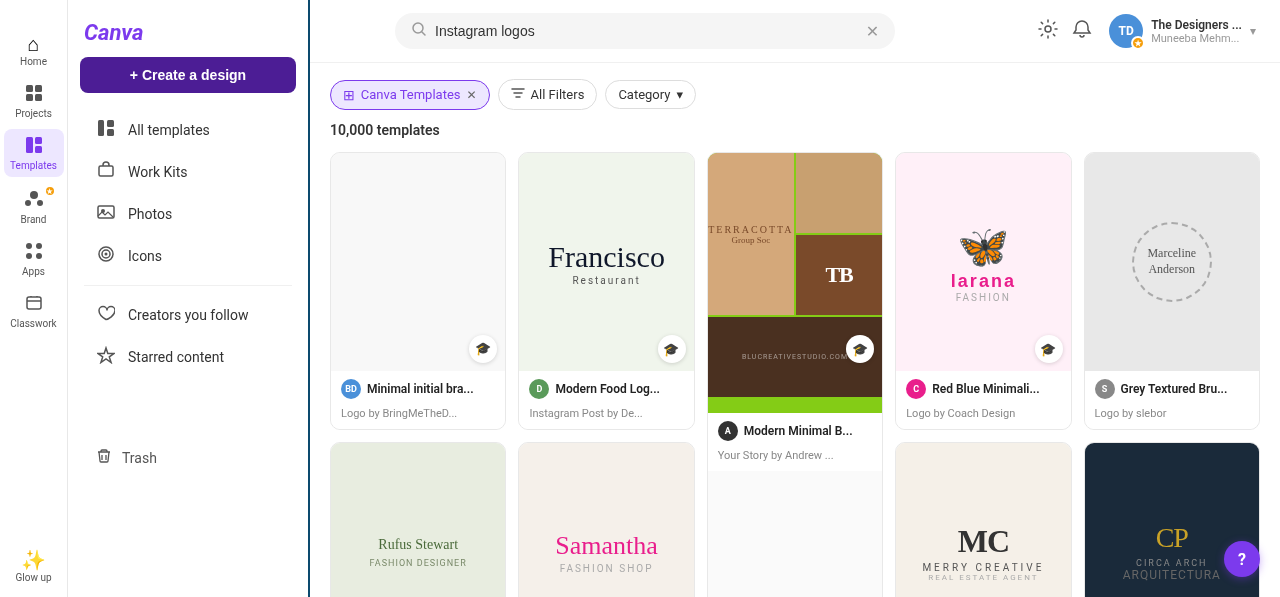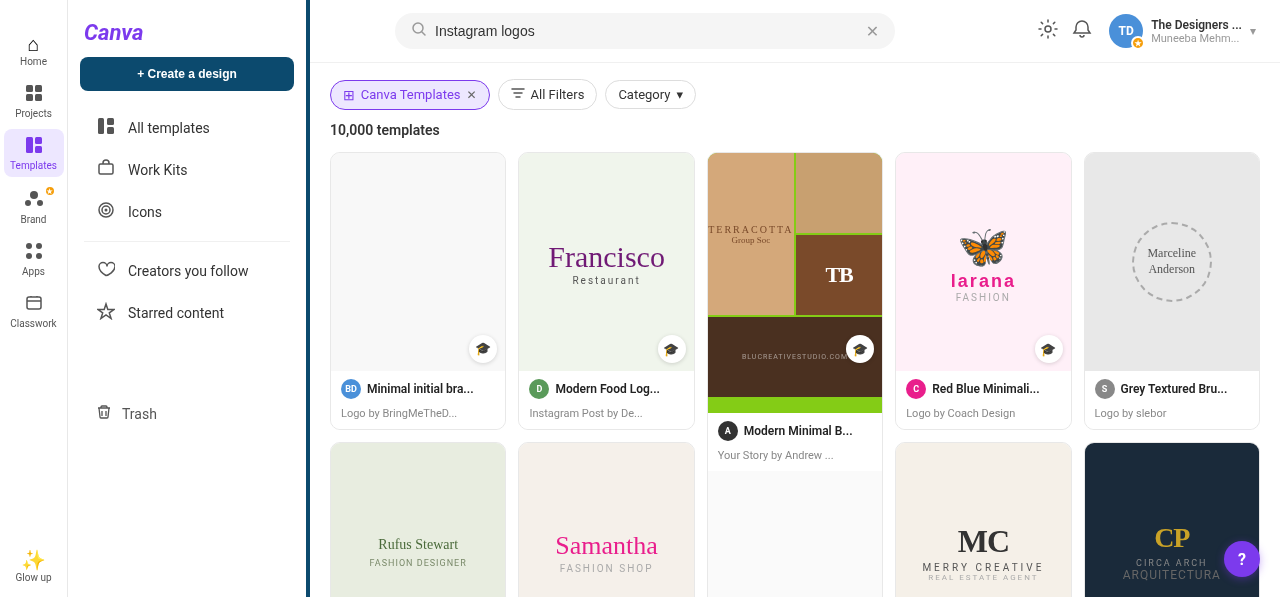--- a/index.html
+++ b/index.html
@@ -31,39 +31,39 @@
     .sidebar-item.active { background: #ede7ff; }
     .sidebar-item .icon { font-size: 20px; line-height: 1; }
     .sidebar-item .label { font-size: 10px; color: #555; }
     .sidebar-item.active .label { color: #7c3aed; }
 
     
     .nav-sidebar {
       width: 242px;
       background: #ffffff;
       padding: 12px 0;
-      border-right: 4px solid #0c4a6e;
+      border-right: 2px solid #0c4a6e;
       flex-shrink: 0;
       overflow-y: auto;
     }
     .canva-logo {
       padding: 8px 16px 12px;
       color: #7c3aed;
       font-size: 22px;
       font-weight: 700;
       font-style: italic;
     }
     .create-btn {
       margin: 0 12px 16px;
-      background: #0c4a6e;
+      background: #4c1d95;
       color: white;
       border: none;
       border-radius: 8px;
       padding: 10px 16px;
-      font-size: 12px;
+      font-size: 14px;
       font-weight: 600;
       cursor: pointer;
       width: calc(100% - 24px);
       display: flex;
       align-items: center;
       justify-content: center;
       gap: 6px;
     }
     .nav-item {
       display: flex;
@@ -389,20 +389,30 @@
     <span>All templates</span>
   </div>
   <div class="nav-item">
     <span class="nav-icon">
       <svg width="18" height="18" viewBox="0 0 18 18" fill="none">
           <rect x="2" y="5" width="14" height="10" rx="1.5" stroke="#555" stroke-width="1.5" fill="none"></rect>
           <path d="M6 5V4a3 3 0 016 0v1" stroke="#555" stroke-width="1.5"></path>
         </svg>
     </span>
     <span>Work Kits</span>
+  </div>
+  <div class="nav-item">
+    <span class="nav-icon">
+      <svg width="18" height="18" viewBox="0 0 18 18" fill="none">
+          <rect x="1" y="3" width="16" height="12" rx="1.5" stroke="#555" stroke-width="1.5" fill="none"></rect>
+          <circle cx="6" cy="8" r="2" fill="#555"></circle>
+          <path d="M1 13l4-4 3 3 3-3 5 5" stroke="#555" stroke-width="1.2"></path>
+        </svg>
+    </span>
+    <span>Photos</span>
   </div>
   <div class="nav-item">
     <span class="nav-icon">
       <svg width="18" height="18" viewBox="0 0 18 18" fill="none">
           <circle cx="9" cy="9" r="7" stroke="#555" stroke-width="1.5"></circle>
           <circle cx="9" cy="9" r="4" stroke="#555" stroke-width="1.5"></circle>
           <circle cx="9" cy="9" r="1.5" fill="#555"></circle>
         </svg>
     </span>
     <span>Icons</span>
@@ -516,21 +526,21 @@
             <div class="author-avatar" style="background:#4a90d9;">BD</div>
             <span class="card-title">Minimal initial bra...</span>
           </div>
           <span class="card-sub">Logo by BringMeTheD...</span>
         </div>
       </div>
 
       <div class="template-card">
         <div class="card-image bg-green-food">
           <div style="text-align:center; padding:10px;">
-            <div style="font-family: cursive; font-size: 30px; color: #701a75; line-height:1.2;">Francisco</div>
+            <div style="font-family: cursive; font-size: 30px; color: #0f172a; line-height:1.2;">Francisco</div>
             <div style="font-size: 10px; color: #555; letter-spacing:2px;">Restaurant</div>
           </div>
           <div class="card-badge">🎓</div>
         </div>
         <div class="card-info">
           <div class="card-author-row">
             <div class="author-avatar" style="background:#5a9a5a;">D</div>
             <span class="card-title">Modern Food Log...</span>
           </div>
           <span class="card-sub">Instagram Post by De...</span>
@@ -624,21 +634,21 @@
             <div style="font-size:10px; color:#555; letter-spacing:3px; margin-top:2px;">MERRY CREATIVE</div>
             <div style="font-size:8px; color:#aaa; letter-spacing:2px;">REAL ESTATE AGENT</div>
           </div>
         </div>
 
       </div>
 
       <div class="template-card">
         <div class="card-image bg-navy-arch">
           <div style="text-align:center; padding:10px;">
-            <div style="font-family:serif; font-size:28px; color:#c9a227; font-weight:700; letter-spacing:-1px;">CP</div>
+            <div style="font-family:serif; font-size:28px; color:#c9a227; font-weight:400; letter-spacing:-1px;">CP</div>
             <div style="font-size:9px; color:#888; letter-spacing:2px; margin-top:4px;">CIRCA ARCH</div>
             <div style="font-size:12px; color:#666; letter-spacing:1px;">ARQUITECTURA</div>
           </div>
         </div>
 
       </div>
 
     </div>
   </div>
 </div>

